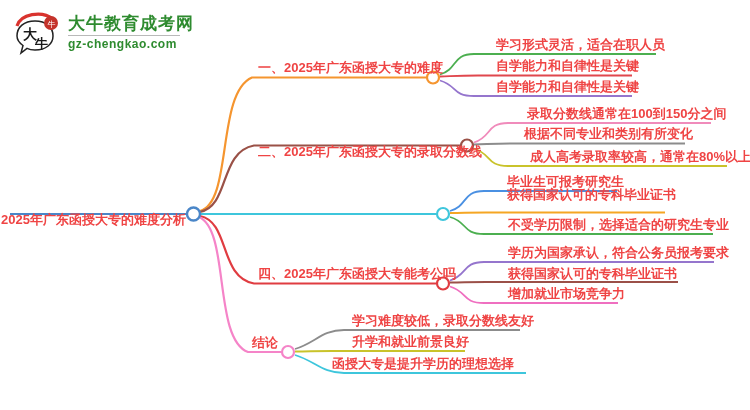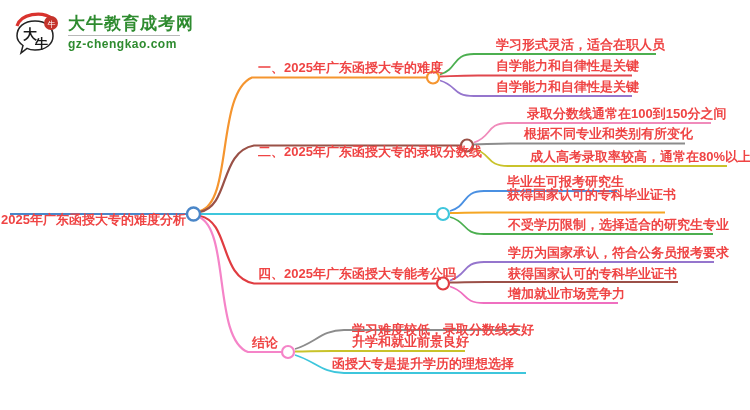--- a/index.html
+++ b/index.html
@@ -95,17 +95,17 @@
   <div class="lbl" style="left:530px;top:149px;">成人高考录取率较高，通常在80%以上</div>
 
   <div class="lbl" style="left:507px;top:174px;">毕业生可报考研究生</div>
   <div class="lbl" style="left:507px;top:187px;">获得国家认可的专科毕业证书</div>
   <div class="lbl" style="left:508px;top:217px;">不受学历限制，选择适合的研究生专业</div>
 
   <div class="lbl" style="left:508px;top:245px;">学历为国家承认，符合公务员报考要求</div>
   <div class="lbl" style="left:508px;top:265.5px;">获得国家认可的专科毕业证书</div>
   <div class="lbl" style="left:508px;top:286px;">增加就业市场竞争力</div>
 
-  <div class="lbl" style="left:352px;top:322px;">学习难度较低，录取分数线友好</div>
+  <div class="lbl" style="left:352px;top:313px;">学习难度较低，录取分数线友好</div>
   <div class="lbl" style="left:352px;top:334px;">升学和就业前景良好</div>
   <div class="lbl" style="left:332px;top:356px;">函授大专是提升学历的理想选择</div>
 
 </div>
 
 </body></html>

